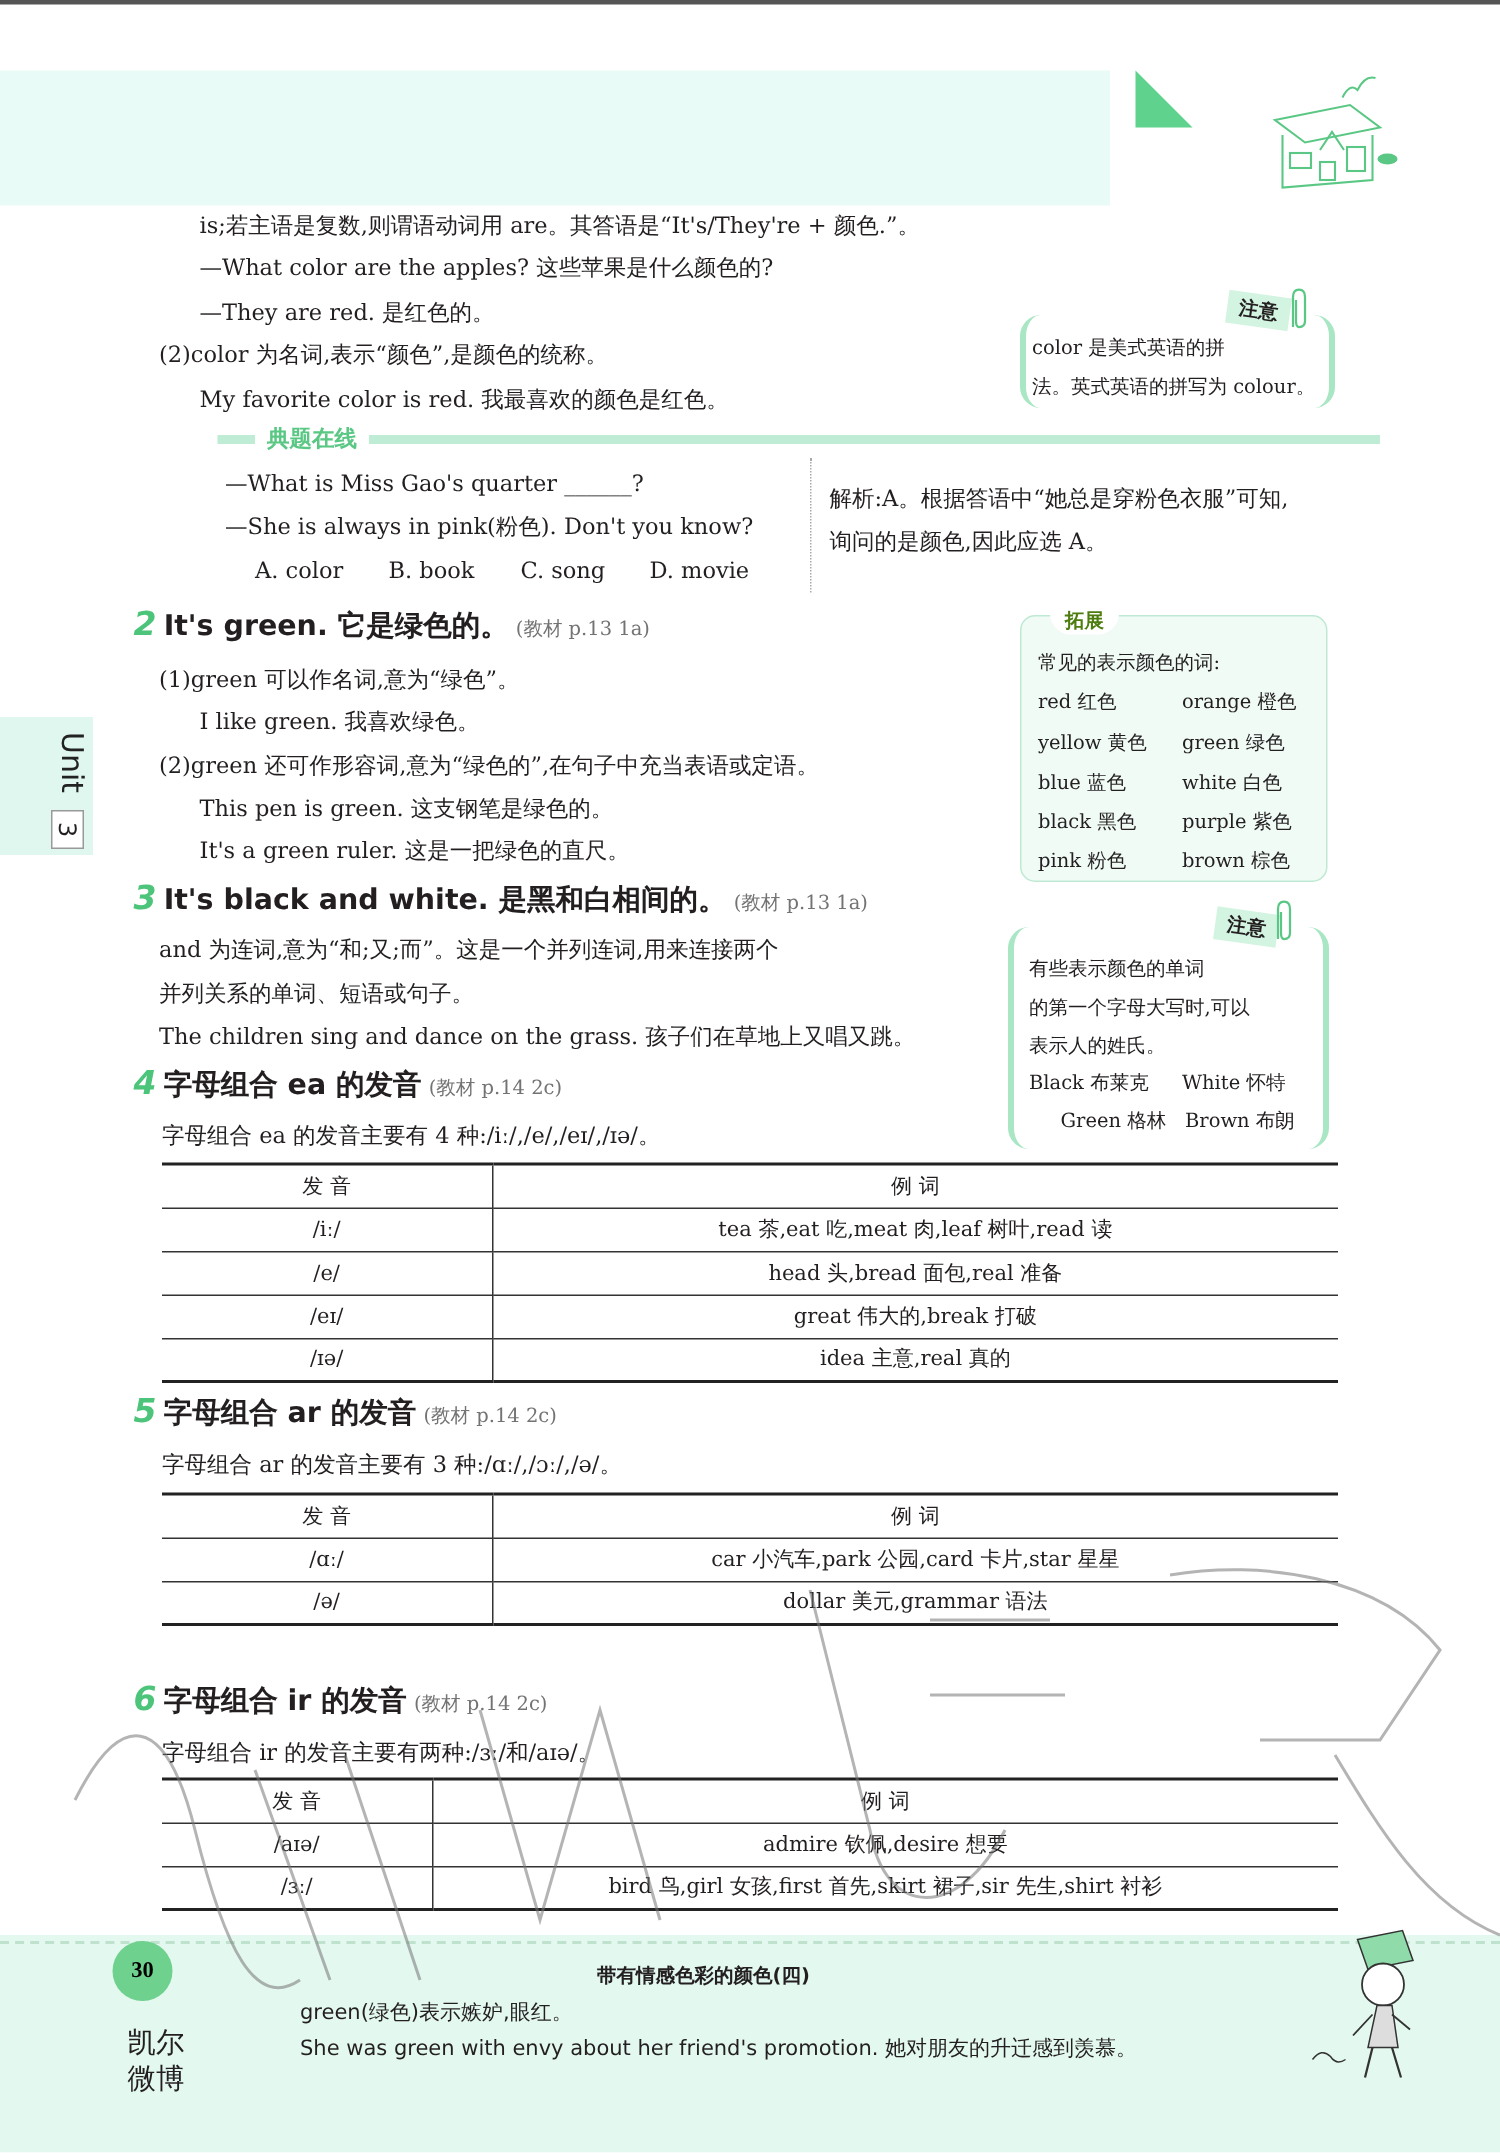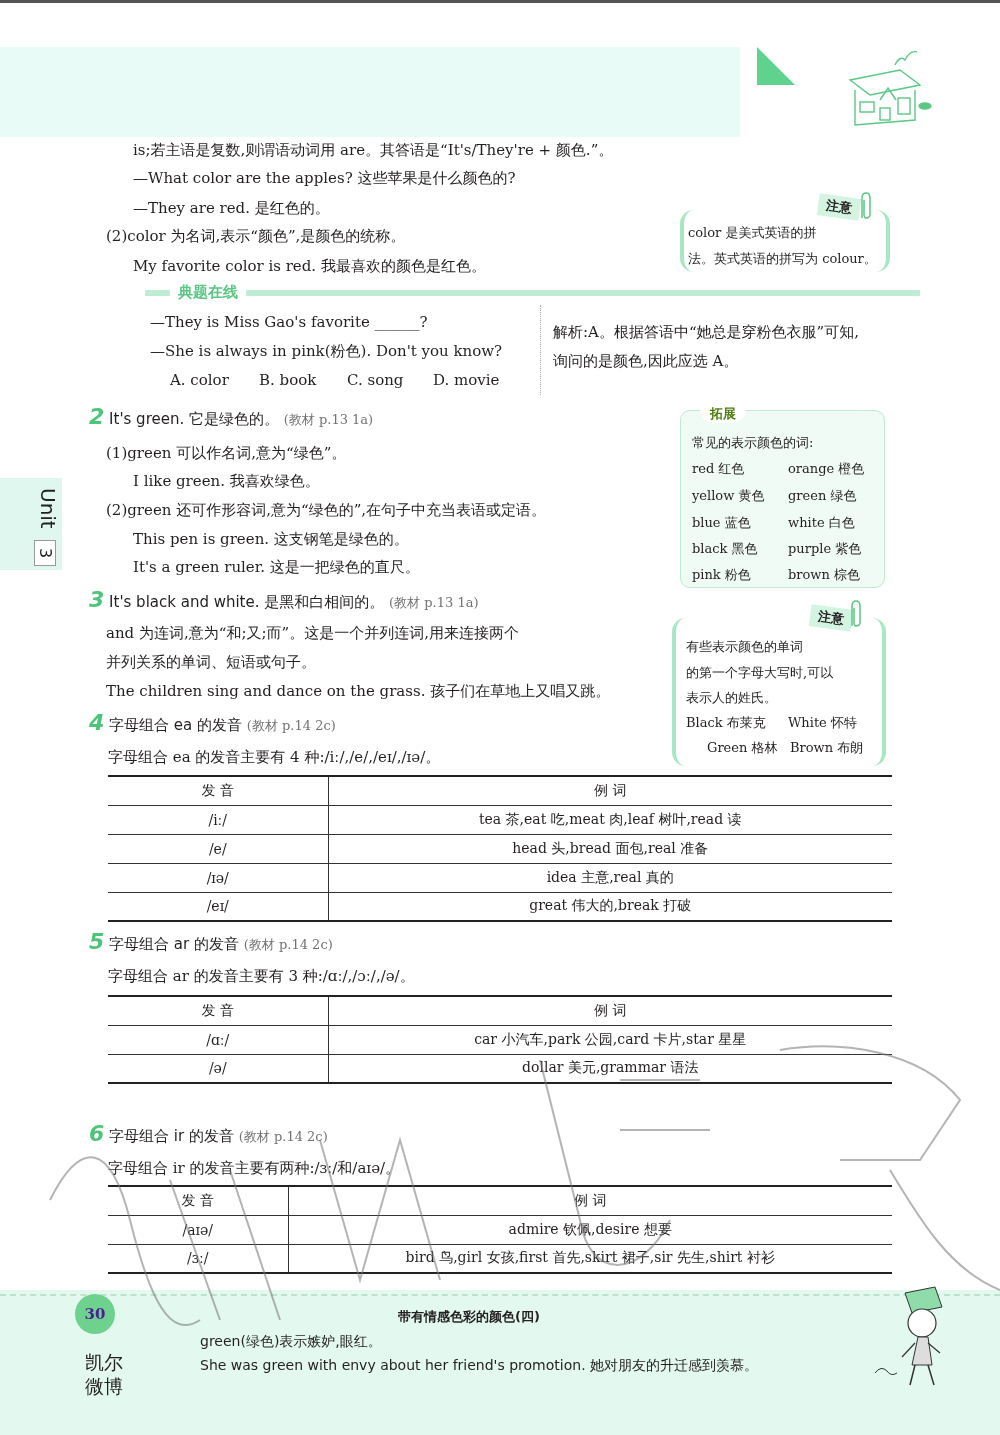--- a/index.html
+++ b/index.html
@@ -6,21 +6,21 @@
   html, body { width: 1000px; height: 1435px; background: #ffffff; overflow: hidden; }
   body { position: relative; font-family: "DejaVu Serif", "Liberation Serif", serif; color: #231f20; }
   .abs { position: absolute; }
 
   .top-line { left: 0; top: 0; width: 1000px; height: 3px; background: #555; }
   .top-band { left: 0; top: 47px; width: 740px; height: 90px; background: #e9fbf6; }
   .top-corner { left: 757px; top: 47px; width: 0; height: 0; border-top: 38px solid transparent; border-left: 38px solid #5fd38d; }
 
   .line { position: absolute; font-size: 15px; white-space: nowrap; line-height: 20px; }
   .s-num { font-family: "DejaVu Sans", sans-serif; font-style: italic; font-weight: bold; color: #4cc47a; font-size: 22px; }
-  .s-title { font-family: "DejaVu Sans", sans-serif; font-weight: normal; font-size: 15px; }
+  .s-title { font-family: "DejaVu Sans", sans-serif; font-weight: bold; font-size: 19px; }
   .ref { font-size: 13px; color: #737373; }
 
   .unit-tab { left: 0; top: 478px; width: 62px; height: 92px; background: #dff7ee; }
   .unit-label { left: 36px; top: 488px; font-family: "DejaVu Sans", sans-serif; font-size: 20px; writing-mode: vertical-rl; color: #222; }
   .unit-num { left: 34px; top: 540px; width: 22px; height: 26px; border: 1px solid #999; background: #fff; font-family: "DejaVu Sans", sans-serif; font-size: 16px; writing-mode: vertical-rl; display: flex; align-items: center; justify-content: center; }
 
   .note-box { position: absolute; border-left: 4px solid #a8e6c4; border-right: 4px solid #a8e6c4; border-radius: 14px; background: #fff; }
   .note-tag { position: absolute; background: #d4f4e2; font-family: "DejaVu Sans", sans-serif; font-weight: bold; font-size: 13px; padding: 2px 8px; transform: rotate(8deg); }
   .note-text { position: absolute; font-size: 13px; line-height: 26px; white-space: nowrap; }
   .example-title-bar { left: 145px; top: 290px; width: 775px; height: 6px; background: #bfecd4; }
@@ -31,21 +31,21 @@
   .expand-tag { left: 700px; top: 405px; font-family: "DejaVu Sans", sans-serif; font-size: 13px; font-weight: bold; color: #4d7c0f; background: #fff; padding: 0 10px; border-radius: 0 0 14px 14px; }
 
   table.phon { position: absolute; border-collapse: collapse; font-size: 14px; }
   table.phon th, table.phon td { text-align: center; font-weight: normal; height: 29px; border-bottom: 1px solid #333; }
   table.phon tr:first-child th { border-top: 2px solid #222; }
   table.phon tr:last-child td { border-bottom: 2px solid #222; }
   table.phon .c1 { border-right: 1px solid #333; }
 
   .footer { left: 0; top: 1290px; width: 1000px; height: 145px; background: #e3f8ef; }
   .footer-dash { left: 0; top: 1294px; width: 1000px; height: 0; border-top: 2px dashed #bfe2cf; }
-  .page-badge { left: 75px; top: 1294px; width: 40px; height: 40px; border-radius: 50%; background: #6fd18e; color: #4c1d95; font-weight: bold; font-size: 15px; display: flex; align-items: center; justify-content: center; }
+  .page-badge { left: 75px; top: 1294px; width: 40px; height: 40px; border-radius: 50%; background: #6fd18e; color: #000000; font-weight: bold; font-size: 15px; display: flex; align-items: center; justify-content: center; font-family: Liberation Serif, serif; }
   .brand { left: 85px; top: 1350px; font-family: "DejaVu Sans", sans-serif; font-size: 19px; line-height: 24px; width: 40px; }
   .footer-title { left: 398px; top: 1308px; font-family: "DejaVu Sans", sans-serif; font-weight: bold; font-size: 13px; }
   .footer-line { font-family: "DejaVu Sans", sans-serif; font-size: 14px; }
 
   .watermark { left: 20px; top: 1020px; width: 990px; height: 330px; pointer-events: none; }
 </style>
 </head>
 <body>
 
 <div class="abs top-line"></div>
@@ -75,21 +75,21 @@
 <div class="note-tag" style="left:818px;top:196px">注意</div>
 <svg class="abs" style="left:858px;top:190px;width:16px;height:32px" viewBox="0 0 16 32">
     <path d="M4 28 L4 8 Q4 3 8 3 Q12 3 12 8 L12 24 Q12 28 8 28 Q6 28 6 24 L6 10" fill="none" stroke="#5ac884" stroke-width="1.5"></path>
   </svg>
 <div class="note-text" style="left:688px;top:220px">color 是美式英语的拼</div>
 <div class="note-text" style="left:688px;top:246px">法。英式英语的拼写为 colour。</div>
 
 <div class="abs example-title-bar"></div>
 <div class="abs example-title">典题在线</div>
 <div class="abs divider-dotted"></div>
-<div class="line" style="left:150px;top:312px">—They is Miss Gao's favorite ______?</div>
+<div class="line" style="left:150px;top:312px">—What is Miss Gao's quarter ______?</div>
 <div class="line" style="left:150px;top:341px">—She is always in pink(粉色). Don't you know?</div>
 <div class="line" style="left:170px;top:370px">A. color</div>
 <div class="line" style="left:259px;top:370px">B. book</div>
 <div class="line" style="left:347px;top:370px">C. song</div>
 <div class="line" style="left:433px;top:370px">D. movie</div>
 <div class="line" style="left:553px;top:322px">解析:A。根据答语中“她总是穿粉色衣服”可知,</div>
 <div class="line" style="left:553px;top:351px">询问的是颜色,因此应选 A。</div>
 
 <div class="abs unit-tab"></div>
 <div class="abs unit-label">Unit</div>
@@ -156,26 +156,26 @@
       </tr>
   <tr>
         <td class="c1">/iː/</td>
         <td>tea 茶,eat 吃,meat 肉,leaf 树叶,read 读</td>
       </tr>
   <tr>
         <td class="c1">/e/</td>
         <td>head 头,bread 面包,real 准备</td>
       </tr>
   <tr>
+        <td class="c1">/eɪ/</td>
+        <td>great 伟大的,break 打破</td>
+      </tr>
+  <tr>
         <td class="c1">/ɪə/</td>
         <td>idea 主意,real 真的</td>
-      </tr>
-  <tr>
-        <td class="c1">/eɪ/</td>
-        <td>great 伟大的,break 打破</td>
       </tr>
 </tbody>
   </table>
 
 <div class="line" style="left:89px;top:932px">
   <span class="s-num">5</span>
   <span class="s-title">字母组合 ar 的发音</span>
   <span class="ref">(教材 p.14 2c)</span>
 </div>
 <div class="line" style="left:108px;top:966px">字母组合 ar 的发音主要有 3 种:/ɑː/,/ɔː/,/ə/。</div>

